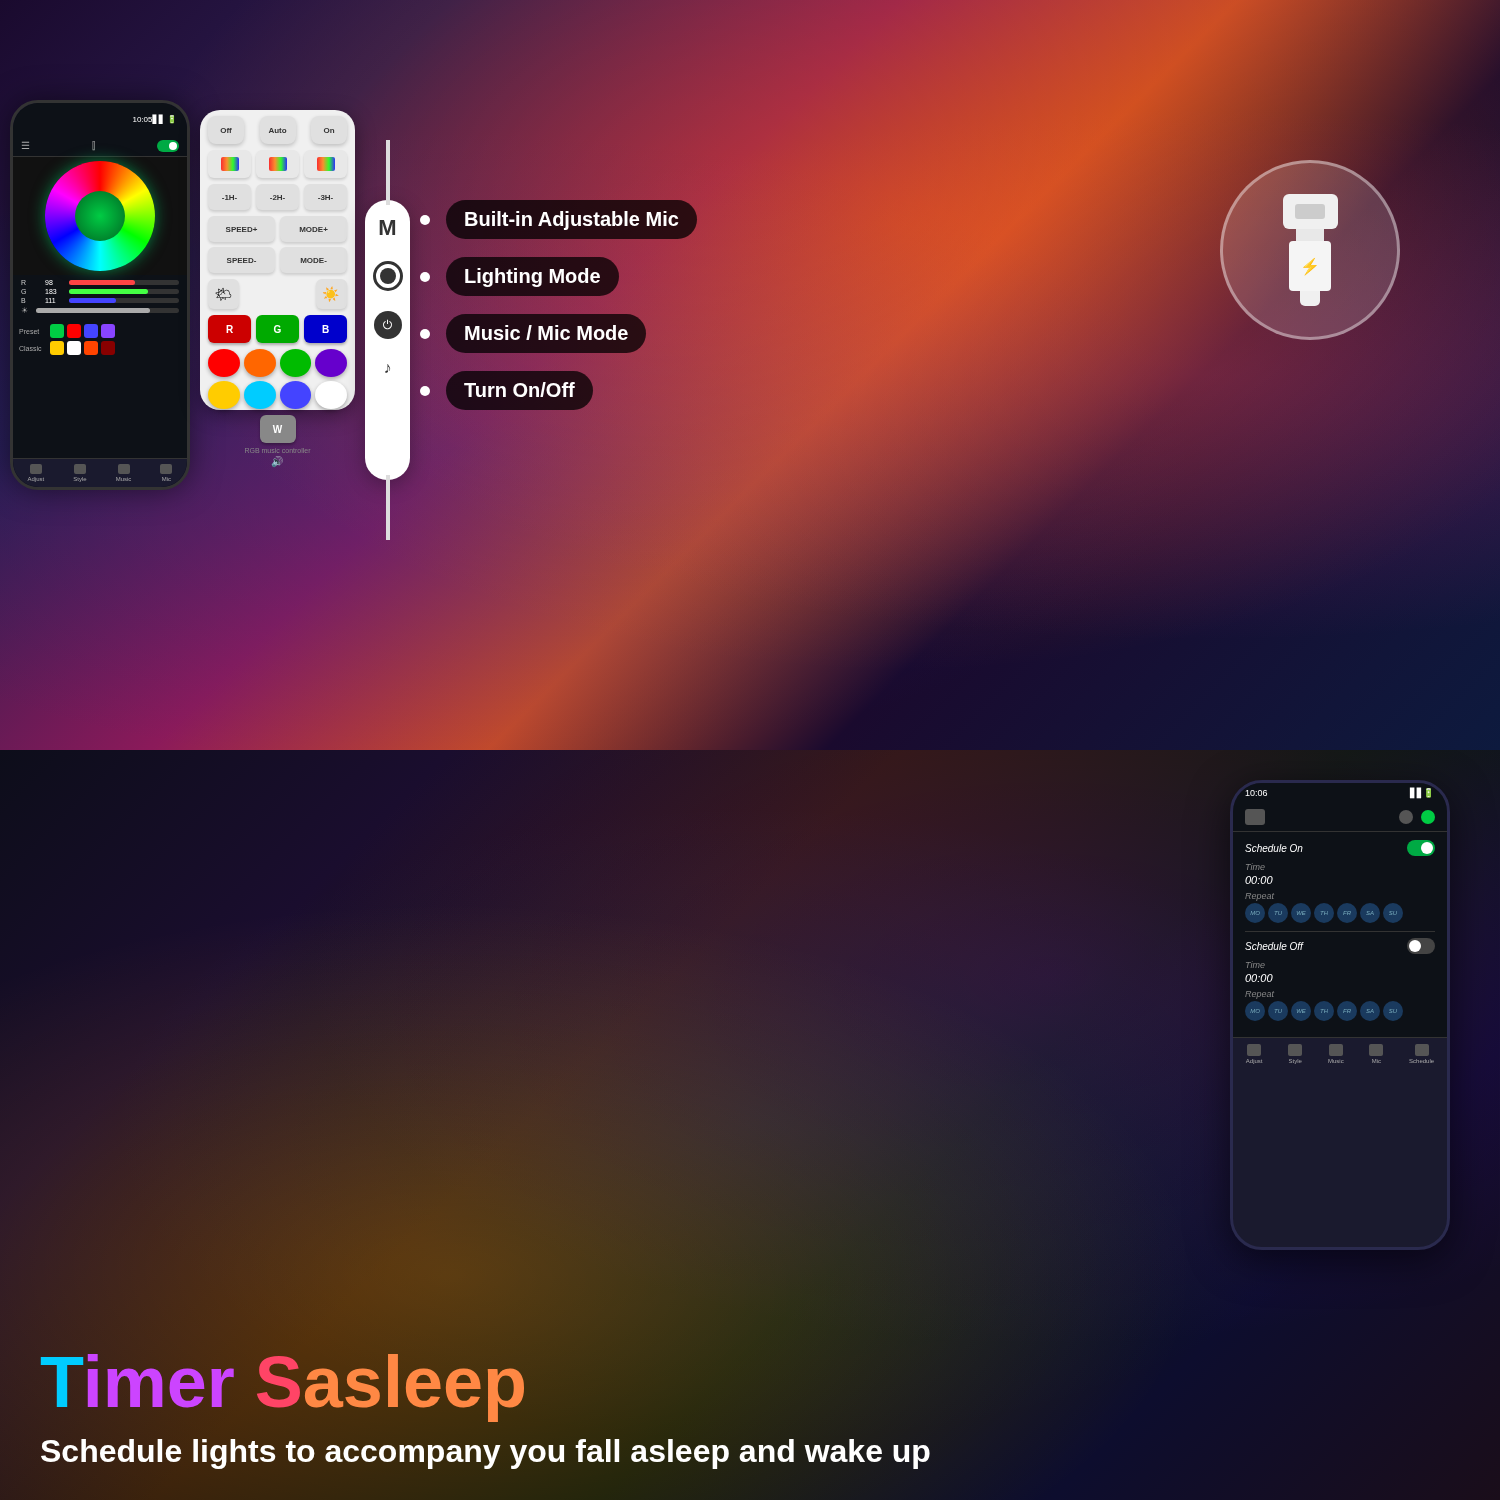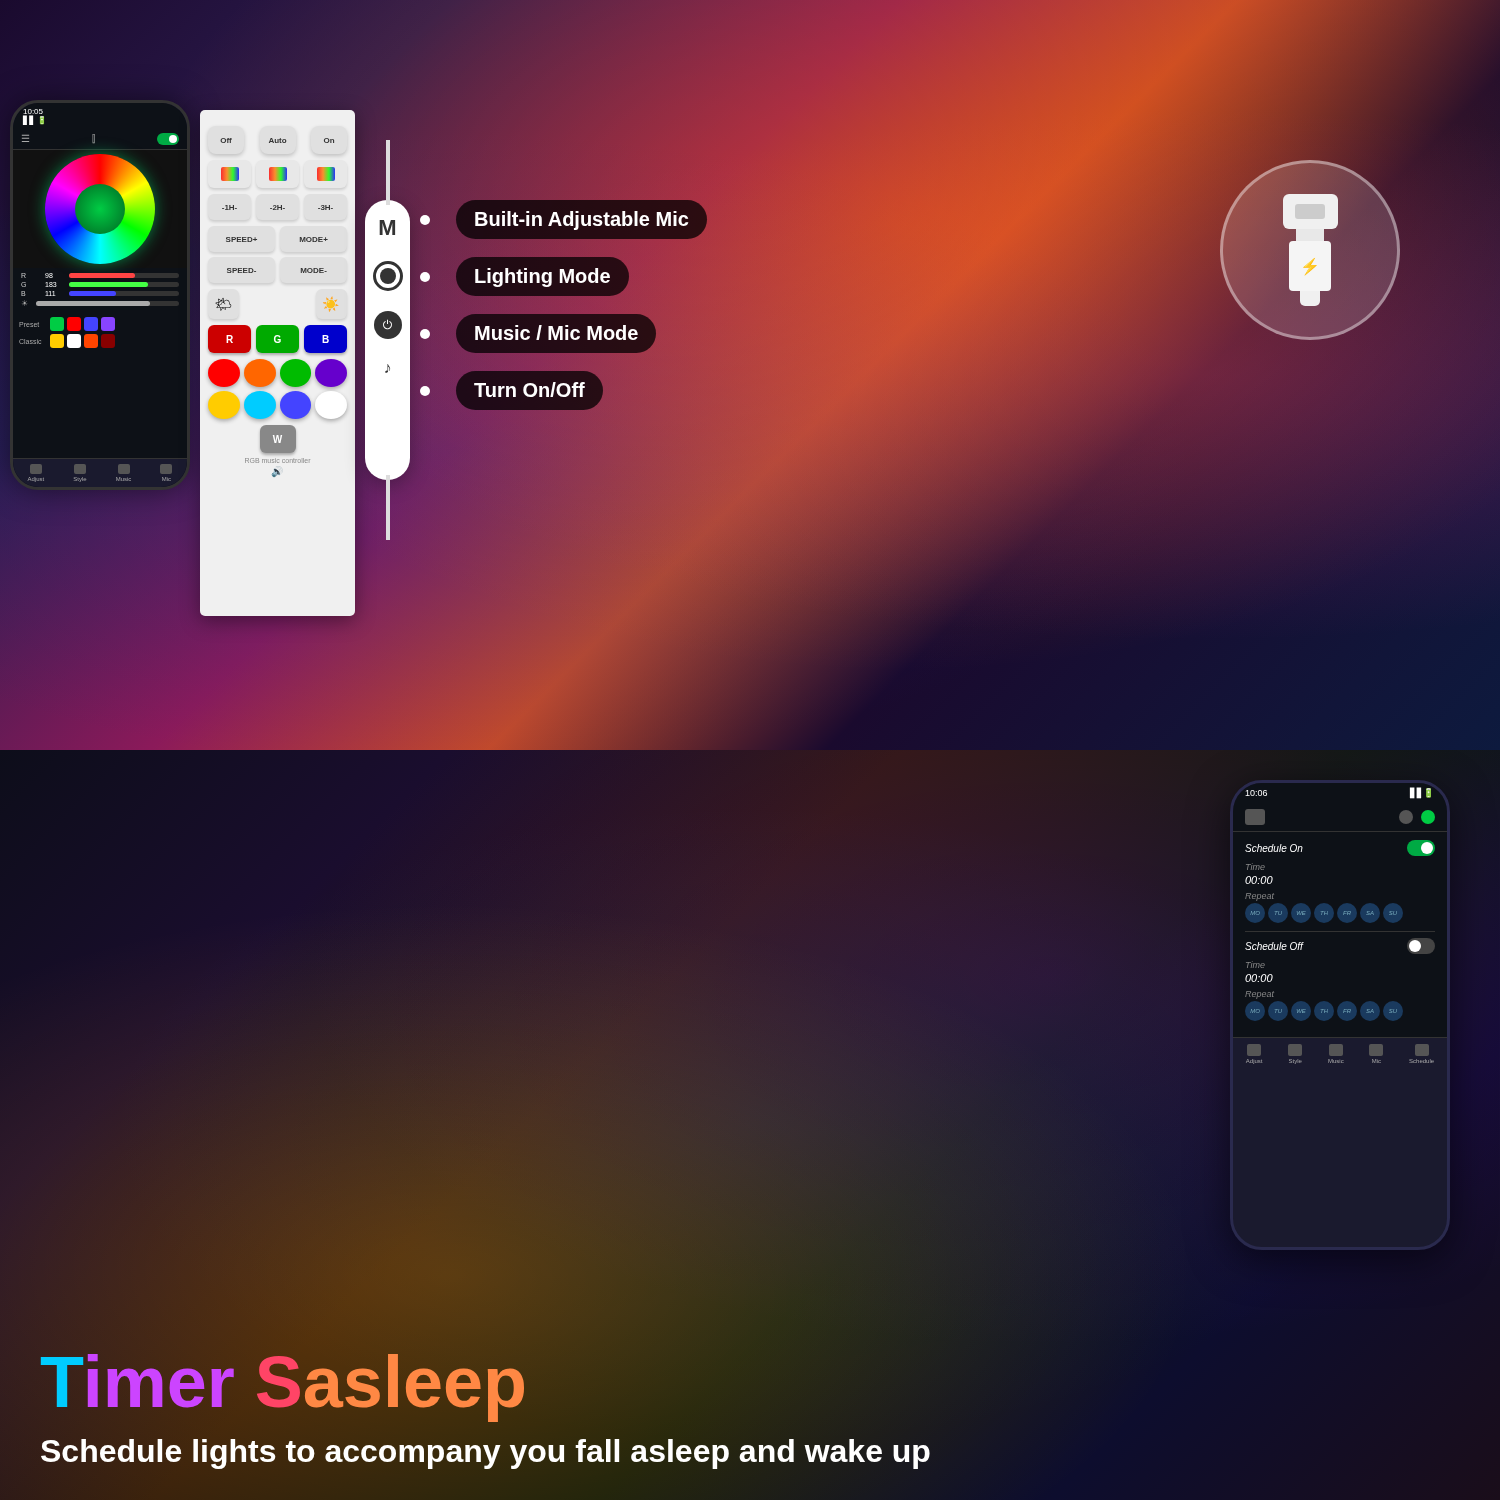--- a/index.html
+++ b/index.html
@@ -59,25 +59,24 @@
       width: 100%;
       height: 100%;
       background: #0d1117;
       border-radius: 26px;
       overflow: hidden;
       position: relative;
     }
     .phone-status-bar {
       display: flex;
       justify-content: flex-end;
-      padding: 4px 10px;
+      padding: 12px 10px;
       font-size: 8px;
       color: #fff;
       background: #0d1117;
-      flex-direction: column;
     }
     .phone-nav {
       display: flex;
       justify-content: space-between;
       padding: 4px 8px;
       background: #0d1117;
       border-bottom: 1px solid #333;
     }
     .color-wheel-container {
       width: 100%;
@@ -175,26 +174,26 @@
       background: #555;
       border-radius: 2px;
     }
 
     
     .remote {
       position: absolute;
       left: 200px;
       top: 110px;
       width: 155px;
-      height: 506px;
+      height: 300px;
       background: #f0f0f0;
-      border-radius: 5px;
+      border-radius: 20px;
       z-index: 20;
       box-shadow: 0 5px 20px rgba(0,0,0,0.4);
-      padding: 16px 8px;
+      padding: 6px 8px;
     }
     .remote-top-row {
       display: flex;
       justify-content: space-between;
       margin-bottom: 6px;
     }
     .remote-btn {
       border-radius: 50%;
       display: flex;
       align-items: center;
@@ -386,21 +385,21 @@
     
     .callouts {
       position: absolute;
       left: 420px;
       top: 200px;
       z-index: 30;
     }
     .callout-item {
       display: flex;
       align-items: center;
-      gap: 26px;
+      gap: 16px;
       margin-bottom: 18px;
     }
     .callout-dot {
       width: 10px;
       height: 10px;
       background: #fff;
       border-radius: 50%;
       flex-shrink: 0;
     }
     .callout-label {

